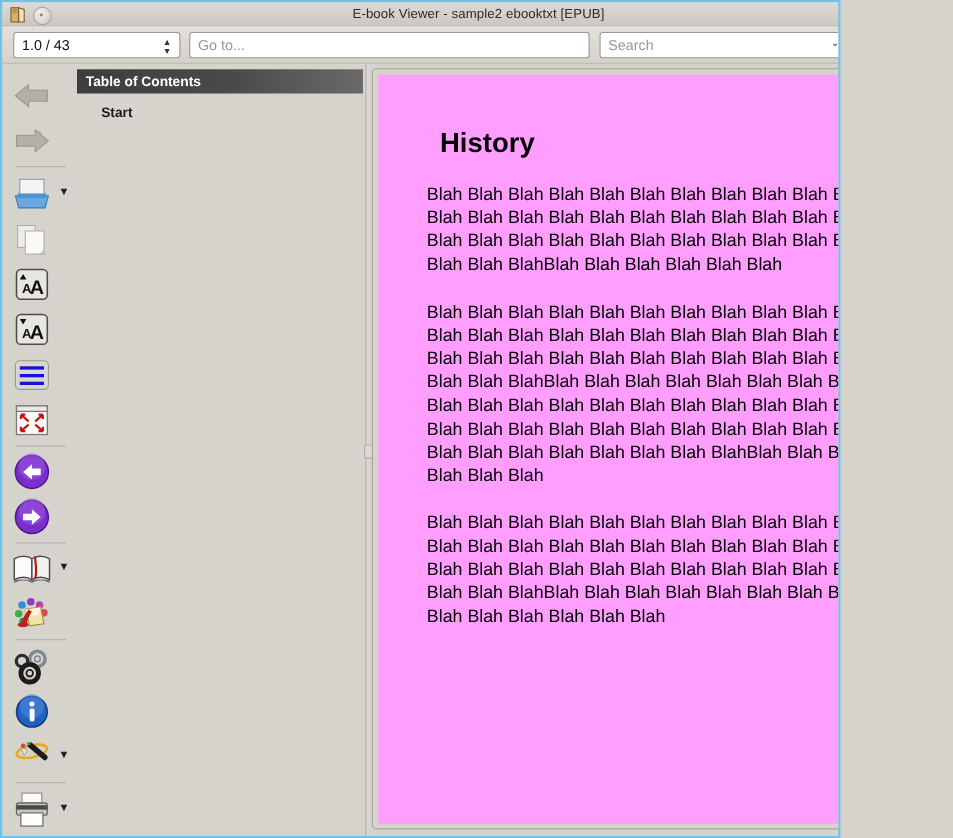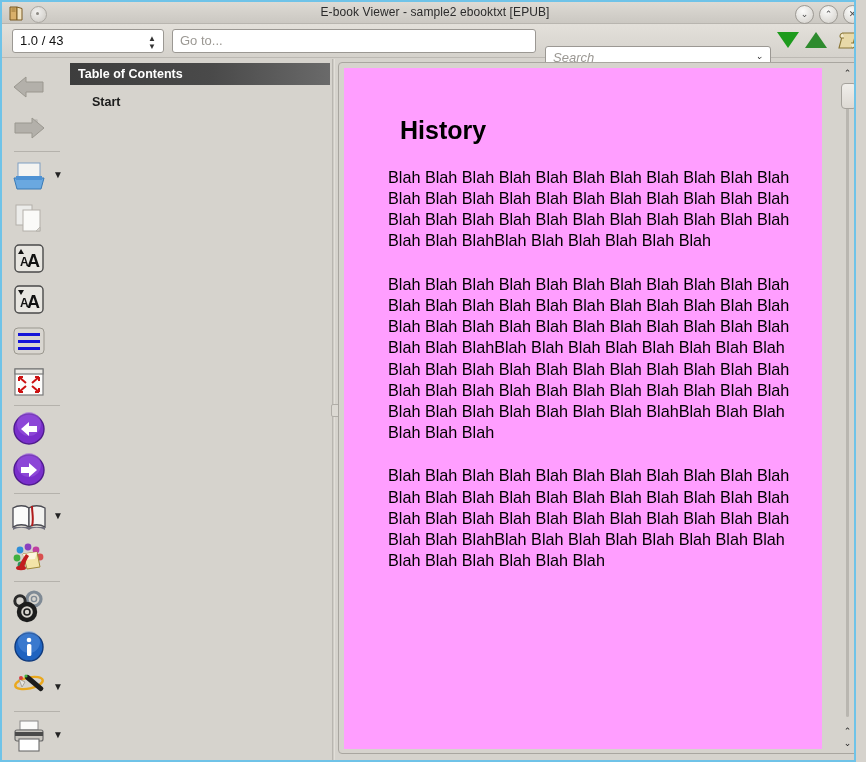--- a/index.html
+++ b/index.html
@@ -2,21 +2,21 @@
 <html><head>
 <meta charset="utf-8">
 <style>
   html,body{margin:0;padding:0;}
   body{
     width:866px;height:762px;overflow:hidden;
     font-family:"Liberation Sans", sans-serif;
     background:#d6d3cd;
   }
   .window{
-    position:relative;width:856px;height:762px;box-sizing:border-box;
+    position:relative;width:764px;height:762px;box-sizing:border-box;
     background:#d6d3cd;
     border:2px solid #6fc3e8;
     overflow:hidden;
   }
   
   .titlebar{
     position:absolute;left:0;top:0;width:866px;height:22px;
     background:linear-gradient(to bottom,#dedbd5 0%,#d3d0ca 55%,#cbc8c2 100%);
     border-bottom:1px solid #b8b5af;
     box-sizing:border-box;
@@ -62,24 +62,23 @@
     position:absolute;right:5px;top:2px;width:12px;height:20px;
     display:flex;flex-direction:column;align-items:center;justify-content:center;gap:1px;
     font-size:8px;color:#333;line-height:7px;
   }
   .goto{
     position:absolute;left:170px;top:5px;width:364px;height:24px;
     background:#fff;border:1px solid #9b9893;border-radius:3px;
     box-sizing:border-box;padding:3px 7px;font-size:13px;color:#9b9893;
   }
   .searchbox{
-    position:absolute;left:543px;top:22px;width:226px;height:24px;
+    position:absolute;left:543px;top:5px;width:226px;height:24px;
     background:#fff;border:1px solid #9b9893;border-radius:3px;
     box-sizing:border-box;
-    font-style:italic;
   }
   .searchbox .ph{position:absolute;left:7px;top:3px;font-size:13px;color:#9b9893;}
   .searchbox .cv{position:absolute;right:7px;top:4px;font-size:9px;color:#333;}
   .tri{
     position:absolute;top:8px;width:0;height:0;
   }
   .tri-down{left:775px;border-left:11px solid transparent;border-right:11px solid transparent;border-top:16px solid #1d9b1d;}
   .tri-up{left:803px;border-left:11px solid transparent;border-right:11px solid transparent;border-bottom:16px solid #2e8b2e;}
   .scrollicon{position:absolute;left:833px;top:5px;width:24px;height:24px;}
   

